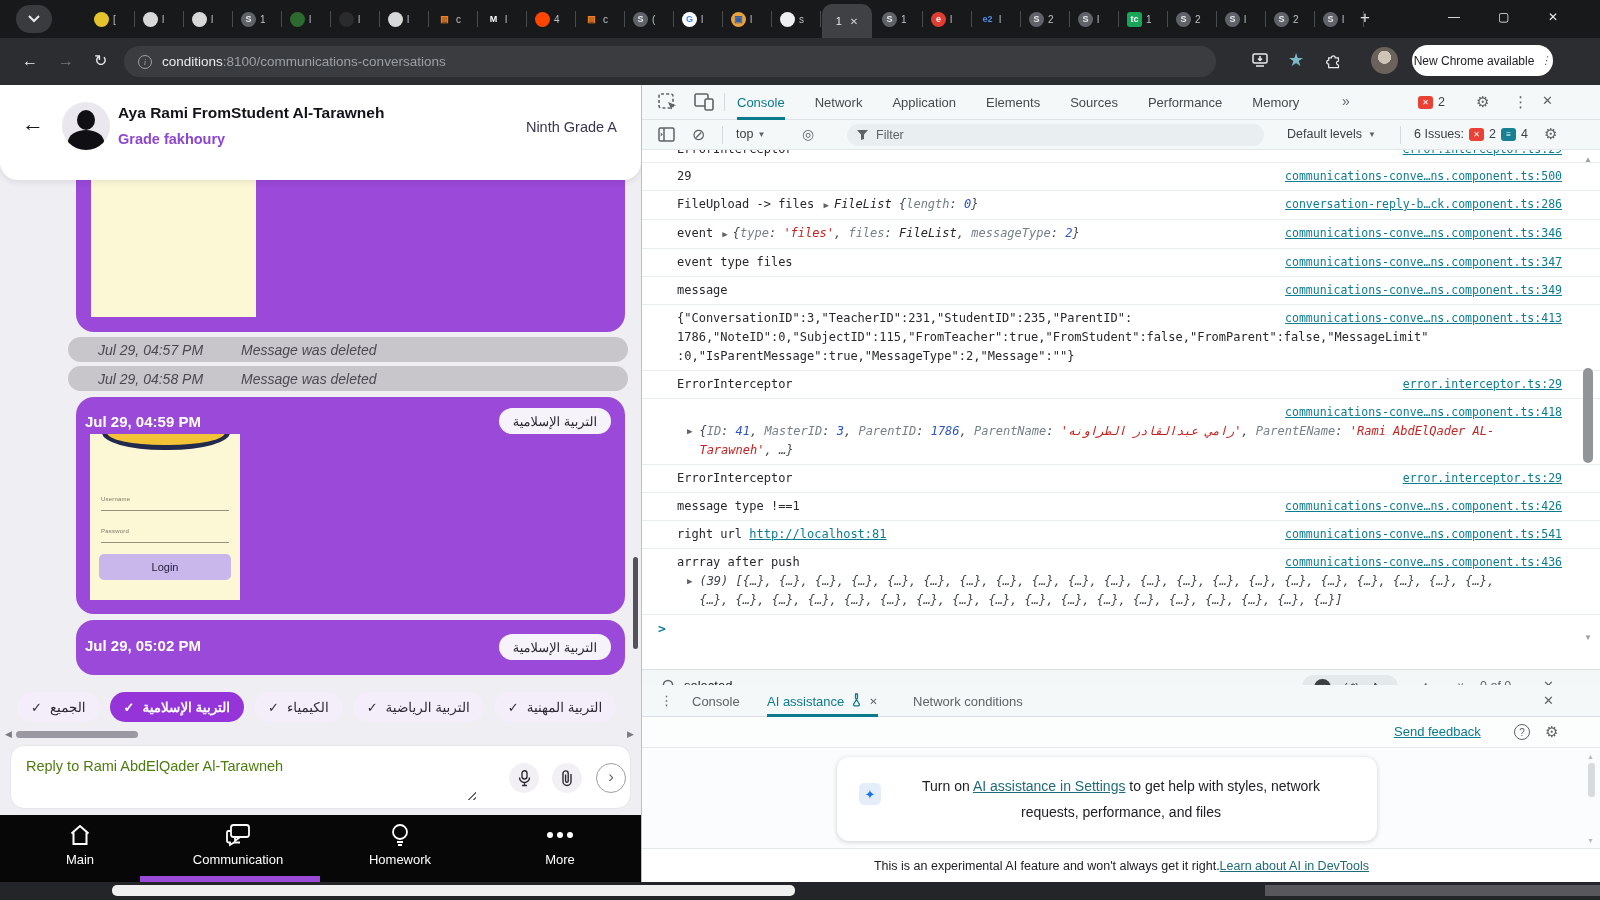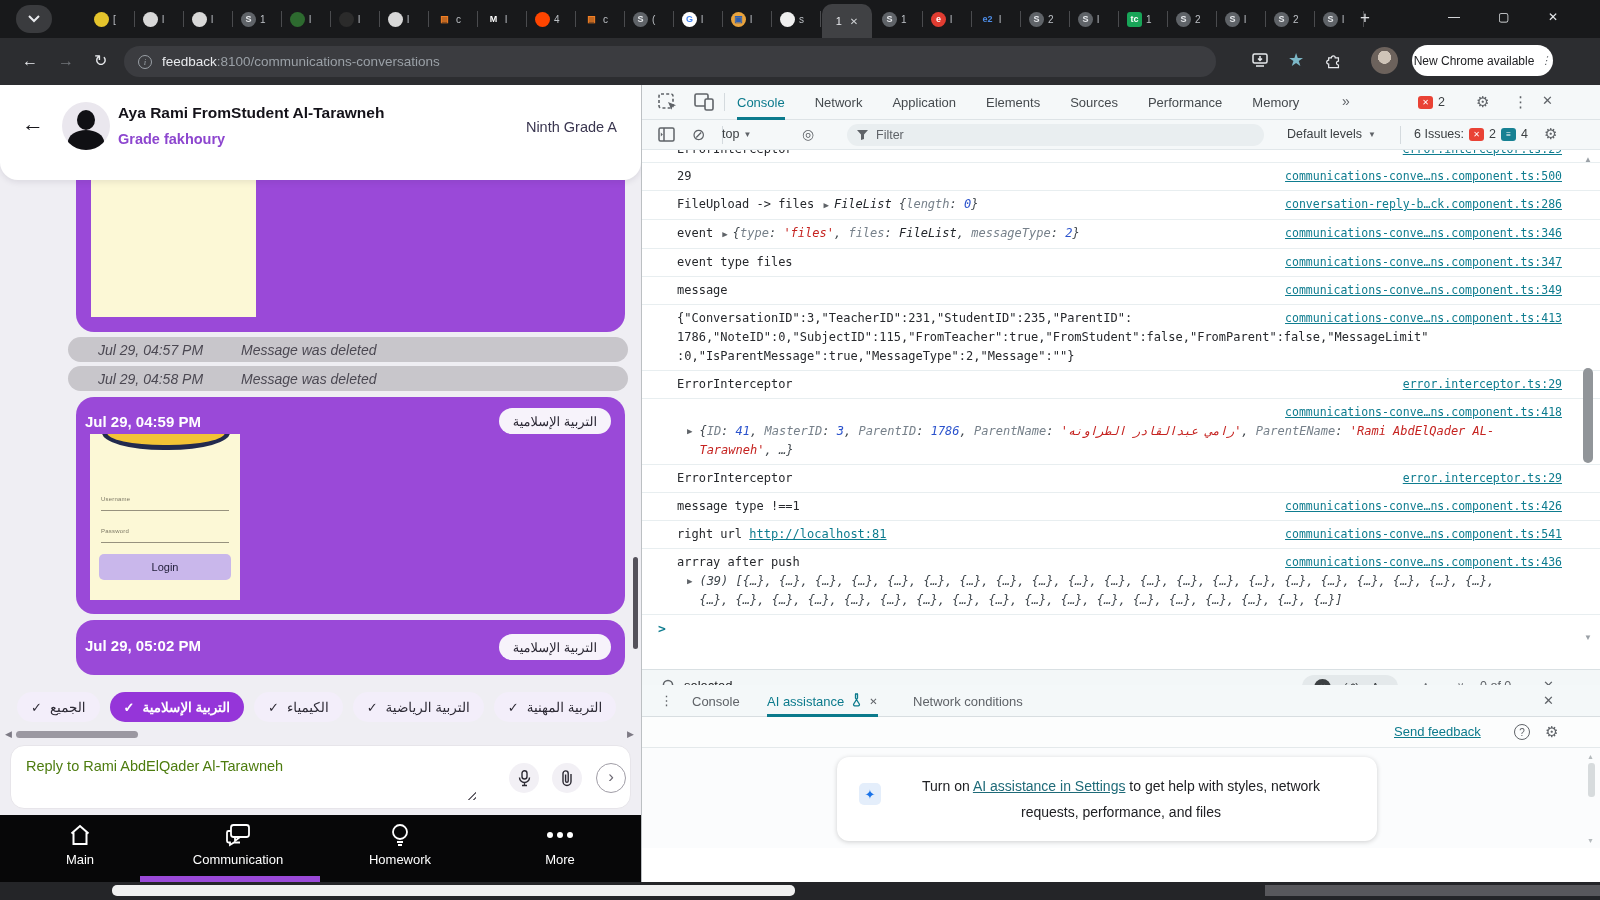--- a/index.html
+++ b/index.html
@@ -300,21 +300,21 @@
   <div class="winbtn" style="left:1498px;">▢</div>
   <div class="winbtn" style="left:1548px;">✕</div>
 </div>
 
 <div id="navbar">
   <div class="navico" style="left:22px;">←</div>
   <div class="navico" style="left:58px;color:#72757a;">→</div>
   <div class="navico" style="left:94px;">↻</div>
   <div id="urlpill">
     <span id="urlinfo">i</span>
-    <span id="urlhost">feedback</span>
+    <span id="urlhost">conditions</span>
       <span>:8100/communications-conversations</span>
   </div>
   <div class="navico" style="left:1252px;top:15px;">
     <svg width="16" height="14" viewBox="0 0 16 14">
         <rect x="1" y="1" width="14" height="9" rx="1.5" stroke="#e8eaed" stroke-width="1.5" fill="none"></rect>
         <path d="M8 3v4M6 5.5L8 7.5 10 5.5M4 13h8" stroke="#e8eaed" stroke-width="1.5" fill="none"></path>
       </svg>
   </div>
   <div class="navico" style="left:1288px;top:13px;color:#7cb8c8;font-size:18px;">★</div>
   <div class="navico" style="left:1326px;top:15px;">
@@ -507,21 +507,21 @@
   <div class="dt-bar" id="dt-toolbar">
     <div class="abs" style="left:16px;top:7px;">
       <svg width="17" height="15" viewBox="0 0 17 15">
           <rect x="1" y="1" width="15" height="13" rx="1.5" stroke="#5f6368" stroke-width="1.5" fill="none"></rect>
           <line x1="6" y1="1" x2="6" y2="14" stroke="#5f6368" stroke-width="1.5"></line>
           <path d="M2.8 5.5l2 2-2 2z" fill="#5f6368"></path>
         </svg>
     </div>
     <div class="abs dt-ic" style="left:50px;top:5px;font-size:16px;">⊘</div>
     <div class="abs" style="left:80px;top:6px;width:1px;height:18px;background:#d4dade;"></div>
-    <div class="abs" style="left:80px;top:7px;display:flex;gap:4px;align-items:center;">
+    <div class="abs" style="left:94px;top:7px;display:flex;gap:4px;align-items:center;">
       <span class="ddl">top</span>
       <span class="caret">▼</span>
     </div>
     <div class="abs dt-ic" style="left:160px;top:6px;font-size:14px;">◎</div>
     <div id="filter-pill">
       <svg width="11" height="10" viewBox="0 0 11 10">
           <path d="M0 0h11L7 4.5V9L4 10V4.5z" fill="#5f6368"></path>
         </svg>
       <span>Filter</span>
     </div>
@@ -639,13 +639,17 @@
       <div id="ai-text">
         <span>Turn on </span><a>AI assistance in Settings</a><span> to get help with styles, network requests, performance, and files</span>
       </div>
     </div>
     <span class="mini-ar" style="top:667px;position:fixed;"></span>
   </div>
   <span class="mini-ar abs" style="top:668px;">▲</span>
   <div id="ai-mini-th"></div>
   <span class="mini-ar abs" style="top:752px;">▼</span>
 
+  <div id="dt-footer">
+    <span>This is an experimental AI feature and won't always get it right.</span>
+      <a>Learn about AI in DevTools</a>
+  </div>
 </div>
 
 </body></html>

